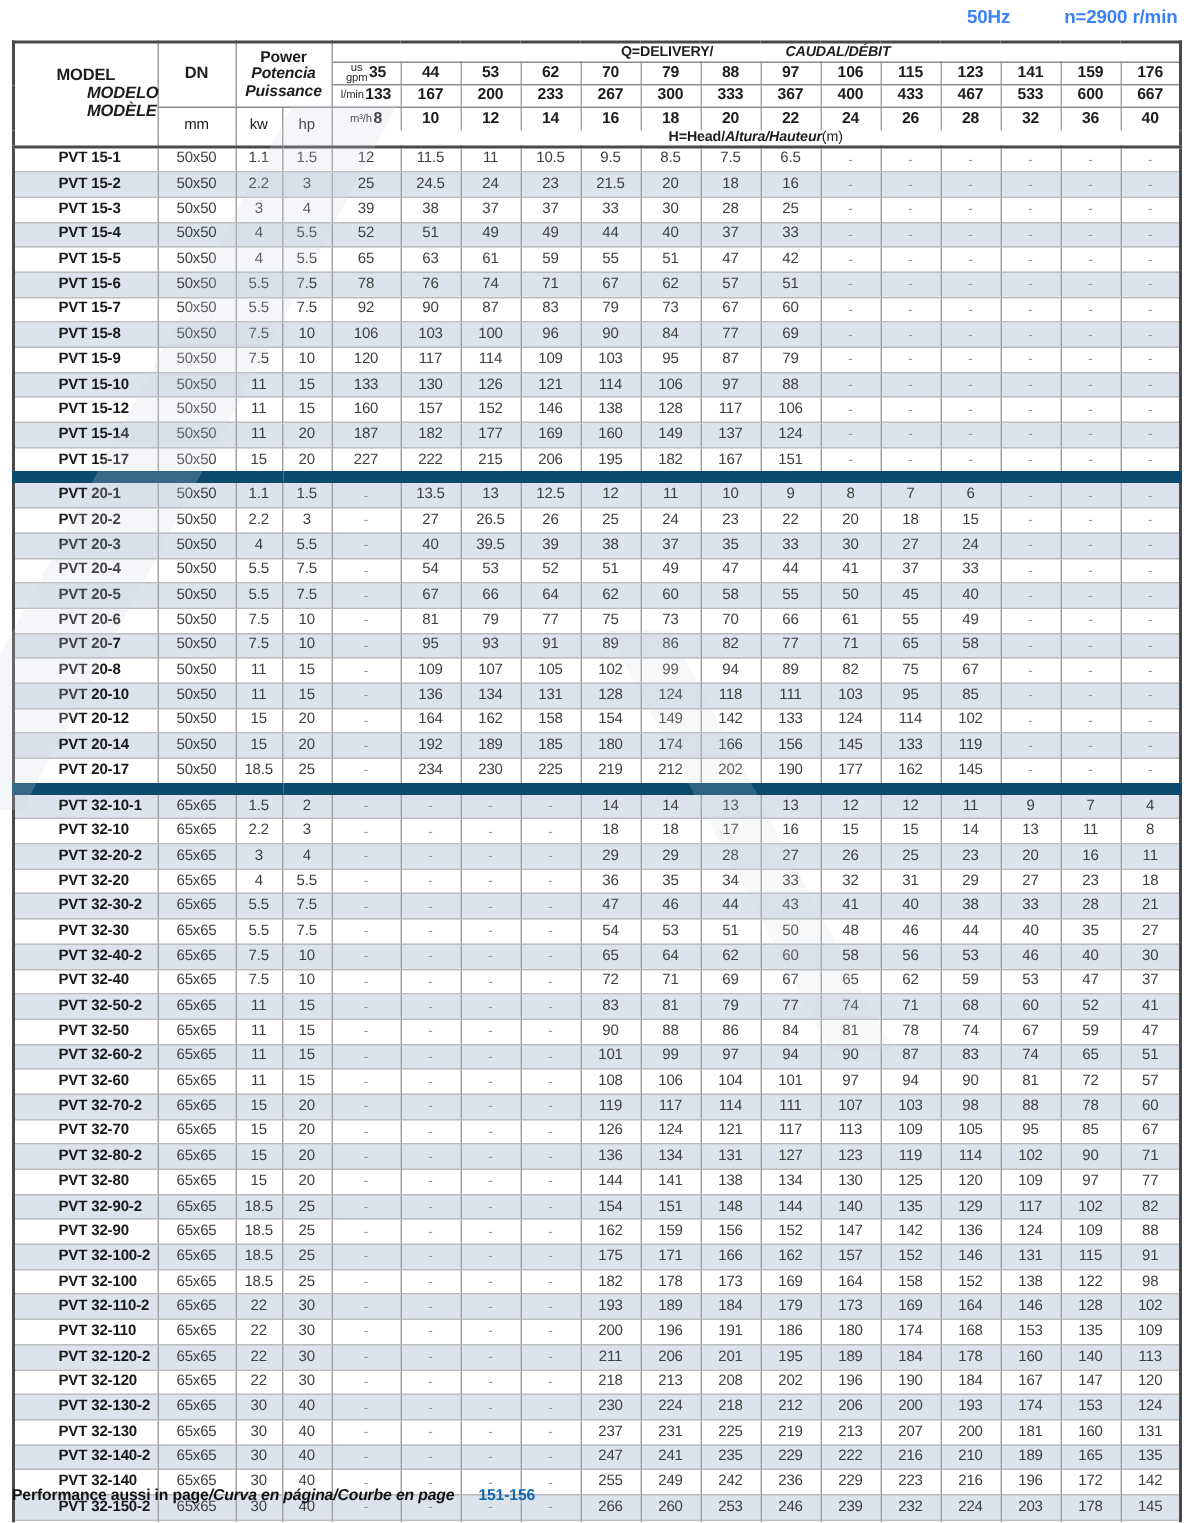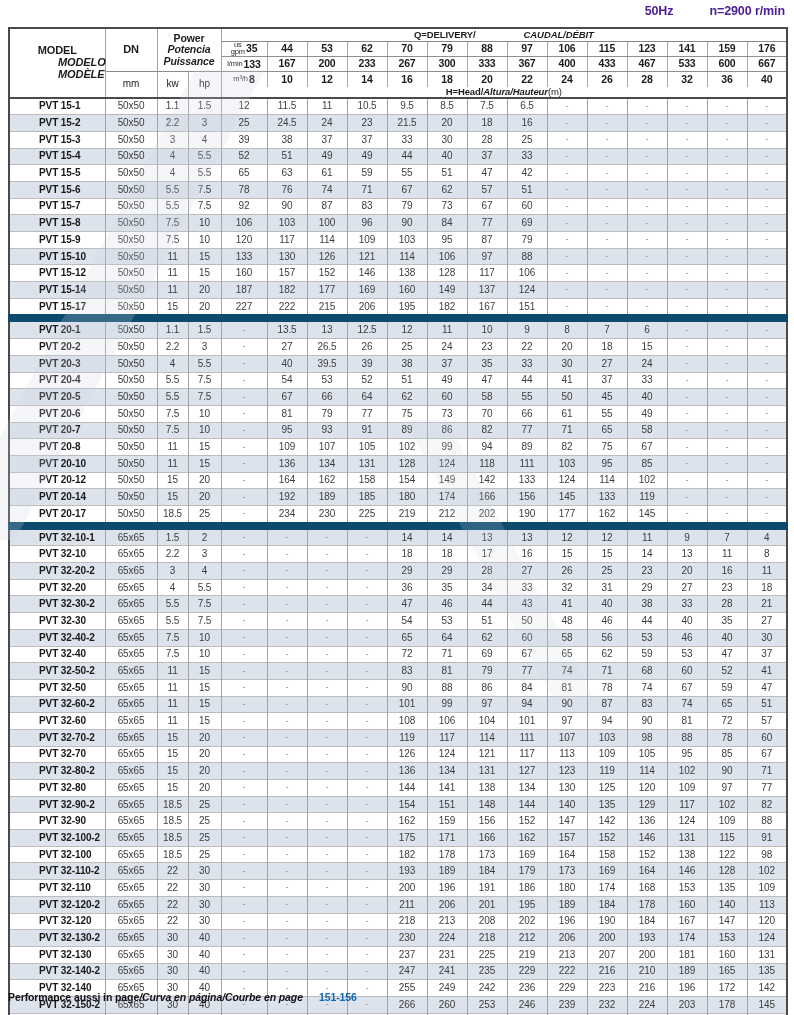--- a/index.html
+++ b/index.html
@@ -1,20 +1,20 @@
 <!DOCTYPE html>
 <html><head>
 <meta charset="utf-8">
 <style>
   html,body{margin:0;padding:0;background:#fff;}
   .page{position:relative;width:794px;height:1015px;background:#fff;overflow:hidden;
         font-family:"Liberation Sans",sans-serif;color:#1c1c1c;}
   
   .freq-bar{position:absolute;top:4px;right:9px;display:flex;gap:36px;
-            color:#4c1d95;font-weight:bold;font-size:12.5px;letter-spacing:-0.1px;}
+            color:#3b82f6;font-weight:bold;font-size:12.5px;letter-spacing:-0.1px;}
   
   .watermark{position:absolute;pointer-events:none;z-index:3;}
   .wm1{left:-60px;top:70px;width:330px;height:470px;
        background:linear-gradient(118deg,transparent 44%,rgba(206,213,224,.22) 44%,rgba(206,213,224,.22) 56%,transparent 56%);}
   .wm2{left:400px;top:420px;width:200px;height:280px;
        background:linear-gradient(62deg,transparent 44%,rgba(206,213,224,.18) 44%,rgba(206,213,224,.18) 56%,transparent 56%);}
   
   table.pump{border-collapse:collapse;table-layout:fixed;width:778px;
              position:absolute;left:8px;top:27px;border:2px solid #4a4a4a;letter-spacing:-0.1px;}
   

